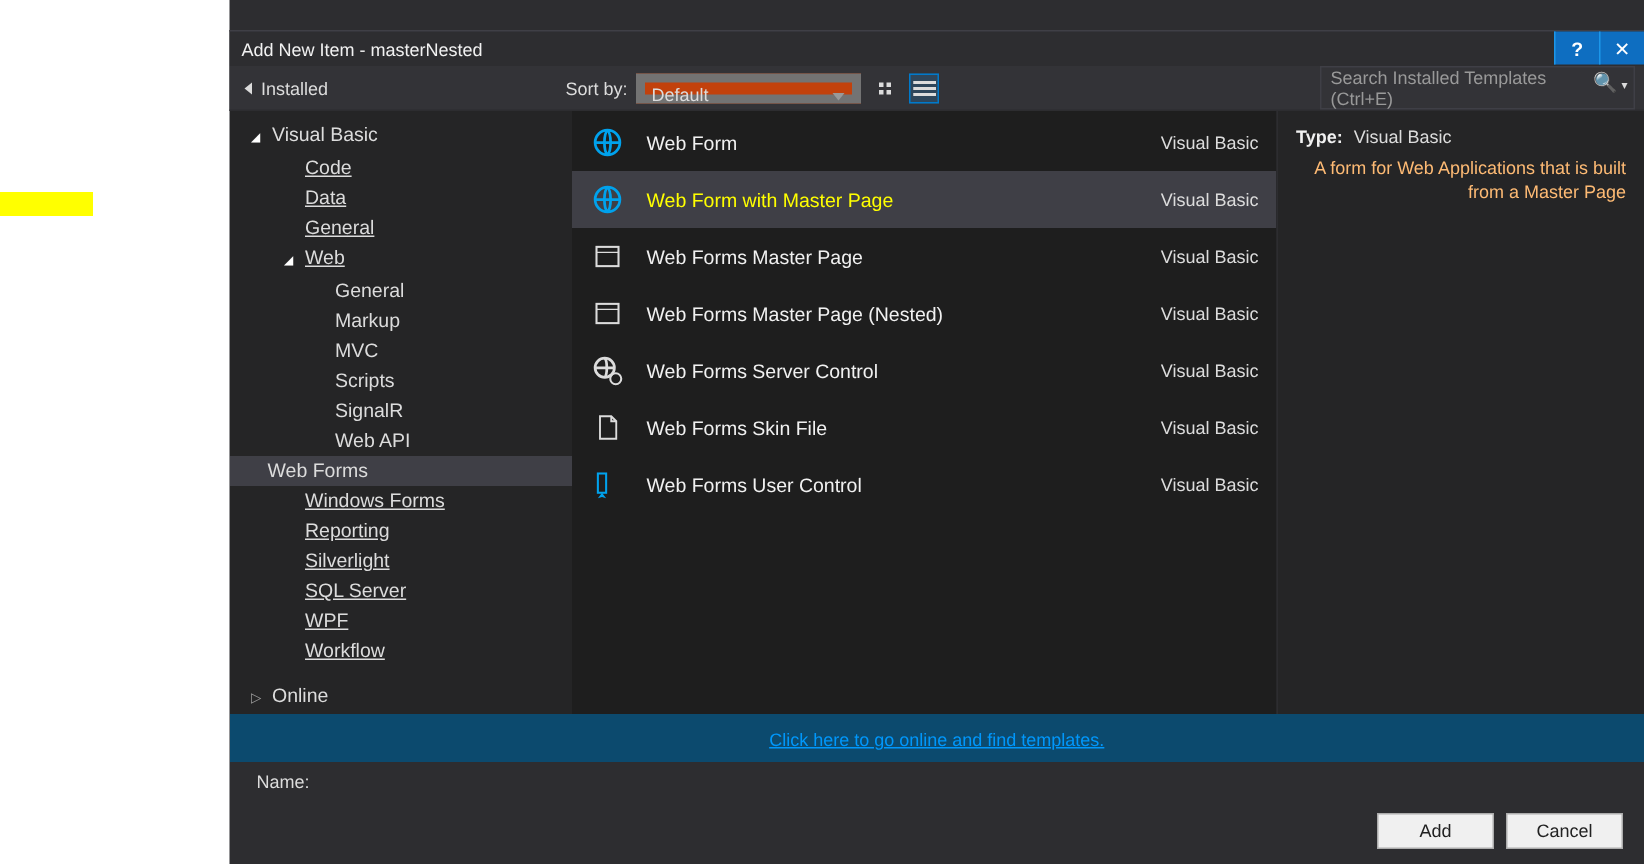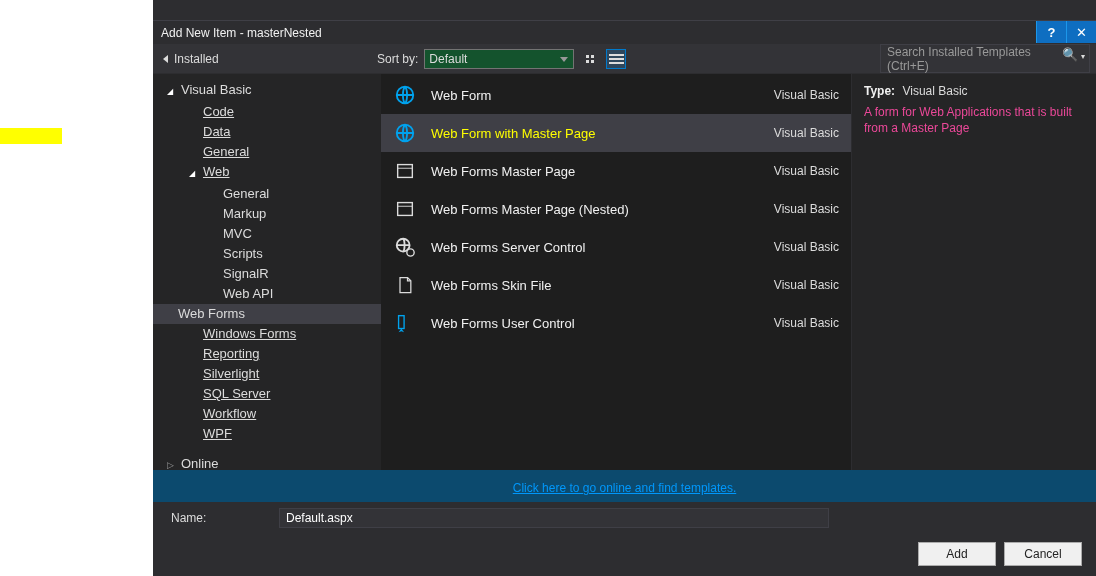--- a/index.html
+++ b/index.html
@@ -14,21 +14,21 @@
 .titlebar-buttons { position: absolute; right: 0; top: 0; display: flex; }
 .titlebar-btn { width: 30px; height: 22px; background: #0e6ec1; display: flex; align-items: center; justify-content: center; font-size: 13px; color: #fff; cursor: default; border-left: 1px solid #1c97ea;}
 .titlebar-btn.help { font-weight: bold; }
 
 .toolbar { height: 30px; background: #333337; display: flex; align-items: center; border-bottom: 1px solid #2d2d30; }
 .installed-tab { display: flex; align-items: center; padding: 0 10px; height: 100%; color: #dcdcdc; font-size: 12px; }
 .installed-tab .arrow { width: 0; height: 0; border-top: 4px solid transparent; border-bottom: 4px solid transparent; border-right: 5px solid #dcdcdc; margin-right: 6px; }
 .sort-area { margin-left: auto; display: flex; align-items: center; gap: 6px; padding-right: 6px; }
 .sort-area-left { position:absolute; left:224px; display:flex; align-items:center; gap:6px;}
 .sort-label { font-size: 12px; color: #dcdcdc; }
-.sort-select { background: #14532d; border: 1px solid #737373; color: #dcdcdc; font-size: 12px; padding: 1px 18px 1px 4px; position: relative; width: 150px; height: 20px; display: flex; align-items: center; }
+.sort-select { background: #c2410c; border: 6px solid #737373; color: #dcdcdc; font-size: 12px; padding: 1px 18px 1px 4px; position: relative; width: 150px; height: 20px; display: flex; }
 .sort-select::after { content: ""; position: absolute; right: 5px; top: 7px; border-left: 4px solid transparent; border-right: 4px solid transparent; border-top: 5px solid #999; }
 .view-btn { width: 20px; height: 20px; border: 1px solid transparent; display: flex; align-items: center; justify-content: center; }
 .view-btn.active { border-color: #007acc; background: #1c97ea33; }
 .view-grid-icon { display: grid; grid-template-columns: 3px 3px; grid-template-rows: 3px 3px; gap: 2px; }
 .view-grid-icon span { background: #dcdcdc; }
 .view-list-icon { display: flex; flex-direction: column; gap: 2px; }
 .view-list-icon span { width: 12px; height: 2px; background: #dcdcdc; border-left: 3px solid #dcdcdc; box-sizing: content-box; }
 .search-box { width: 210px; height: 29px; background: #333337; border: 1px solid #3f3f46; color: #999; font-size: 12px; padding: 0 24px 0 6px; display: flex; align-items: center; position: relative; }
 .search-icon { position: absolute; right: 4px; top: 2px; font-size: 13px; color: #dcdcdc; }
 .search-icon::after{ content:" ▾"; font-size:8px;}
@@ -52,21 +52,21 @@
 .template-row .label { flex: 1; font-size: 13px; color: #f1f1f1; }
 .template-row.selected .label { color: #ffff00; position: relative; }
 .template-row.selected .label::before { content:""; position:absolute; left:-3px; right:auto; width:160px; top:-1px; bottom:-2px; background:#5e5e0080; z-index:-1; border-radius:2px;}
 .template-row.selected .label span{ position:relative; z-index:1;margin-top:24px;}
 .template-row .lang { font-size: 12px; color: #dcdcdc; }
 
 .detail { width: 245px; background: #252526; padding: 10px 12px; font-size: 12px; border-left: 1px solid #2d2d30; }
 .detail .type-row { margin-bottom: 6px; }
 .detail .type-label { font-weight: bold; color: #f1f1f1; }
 .detail .type-val { color: #dcdcdc; margin-left: 4px; }
-.detail .desc { color: #ec4899; line-height: 1.35; }
+.detail .desc { color: #fdba74; line-height: 1.35; text-align: right; }
 
 .online-link-row { text-align: center; padding: 8px 0 6px; background: #0c4a6e; position:relative; }
 .online-link { color: #0097fb; font-size: 12px; text-decoration: underline; cursor: pointer; }
 
 .name-row { display: flex; align-items: center; padding: 6px 12px 6px 18px; background: #2d2d30; }
 .name-label { width: 108px; font-size: 12px; color: #dcdcdc; }
 .name-input { flex: 1; max-width: 550px; height: 20px; background: #333337; border: 1px solid #3f3f46; color: #fff; font-size: 12px; padding: 0 6px; display: flex; align-items: center; }
 
 .button-row { display: flex; justify-content: flex-end; gap: 8px; padding: 8px 14px 10px; background: #2d2d30; }
 .dlg-btn { min-width: 78px; height: 24px; background: #f0f0f0; border: 1px solid #acacac; color: #222; font-size: 12px; display: flex; align-items: center; justify-content: center; cursor: default; }
@@ -138,22 +138,22 @@
       <div class="tree-node lvl3">Markup</div>
       <div class="tree-node lvl3">MVC</div>
       <div class="tree-node lvl3">Scripts</div>
       <div class="tree-node lvl3">SignalR</div>
       <div class="tree-node lvl3">Web API</div>
       <div class="tree-node lvl3 selected">Web Forms</div>
       <div class="tree-node lvl2">Windows Forms</div>
       <div class="tree-node lvl2">Reporting</div>
       <div class="tree-node lvl2">Silverlight</div>
       <div class="tree-node lvl2">SQL Server</div>
+      <div class="tree-node lvl2">WPF</div>
       <div class="tree-node lvl2">Workflow</div>
-      <div class="tree-node lvl2">WPF</div>
       <div style="height:10px"></div>
       <div class="tree-node lvl1"><span class="tw closed"></span><span>Online</span></div>
     </div>
 
     <div class="template-list">
       <div class="template-row">
         <span class="icon">
             <svg class="globe" viewBox="0 0 24 24">
               <circle cx="12" cy="12" r="9"></circle>
               <path d="M3 12h18M12 3c3 3 3 15 0 18M12 3c-3 3-3 15 0 18"></path>
@@ -233,23 +233,20 @@
       <div class="desc">A form for Web Applications that is built from a Master Page</div>
     </div>
   </div>
 
   <div class="online-link-row">
     <span class="online-link">Click here to go online and find templates.</span>
   </div>
 
   <div class="name-row">
     <span class="name-label">Name:</span>
-    <div class="name-input">
-      <span>Default.aspx</span>
-    </div>
   </div>
 
   <div class="button-row">
     <div class="dlg-btn">Add</div>
     <div class="dlg-btn">Cancel</div>
   </div>
 
 </div>
 
 </body></html>

